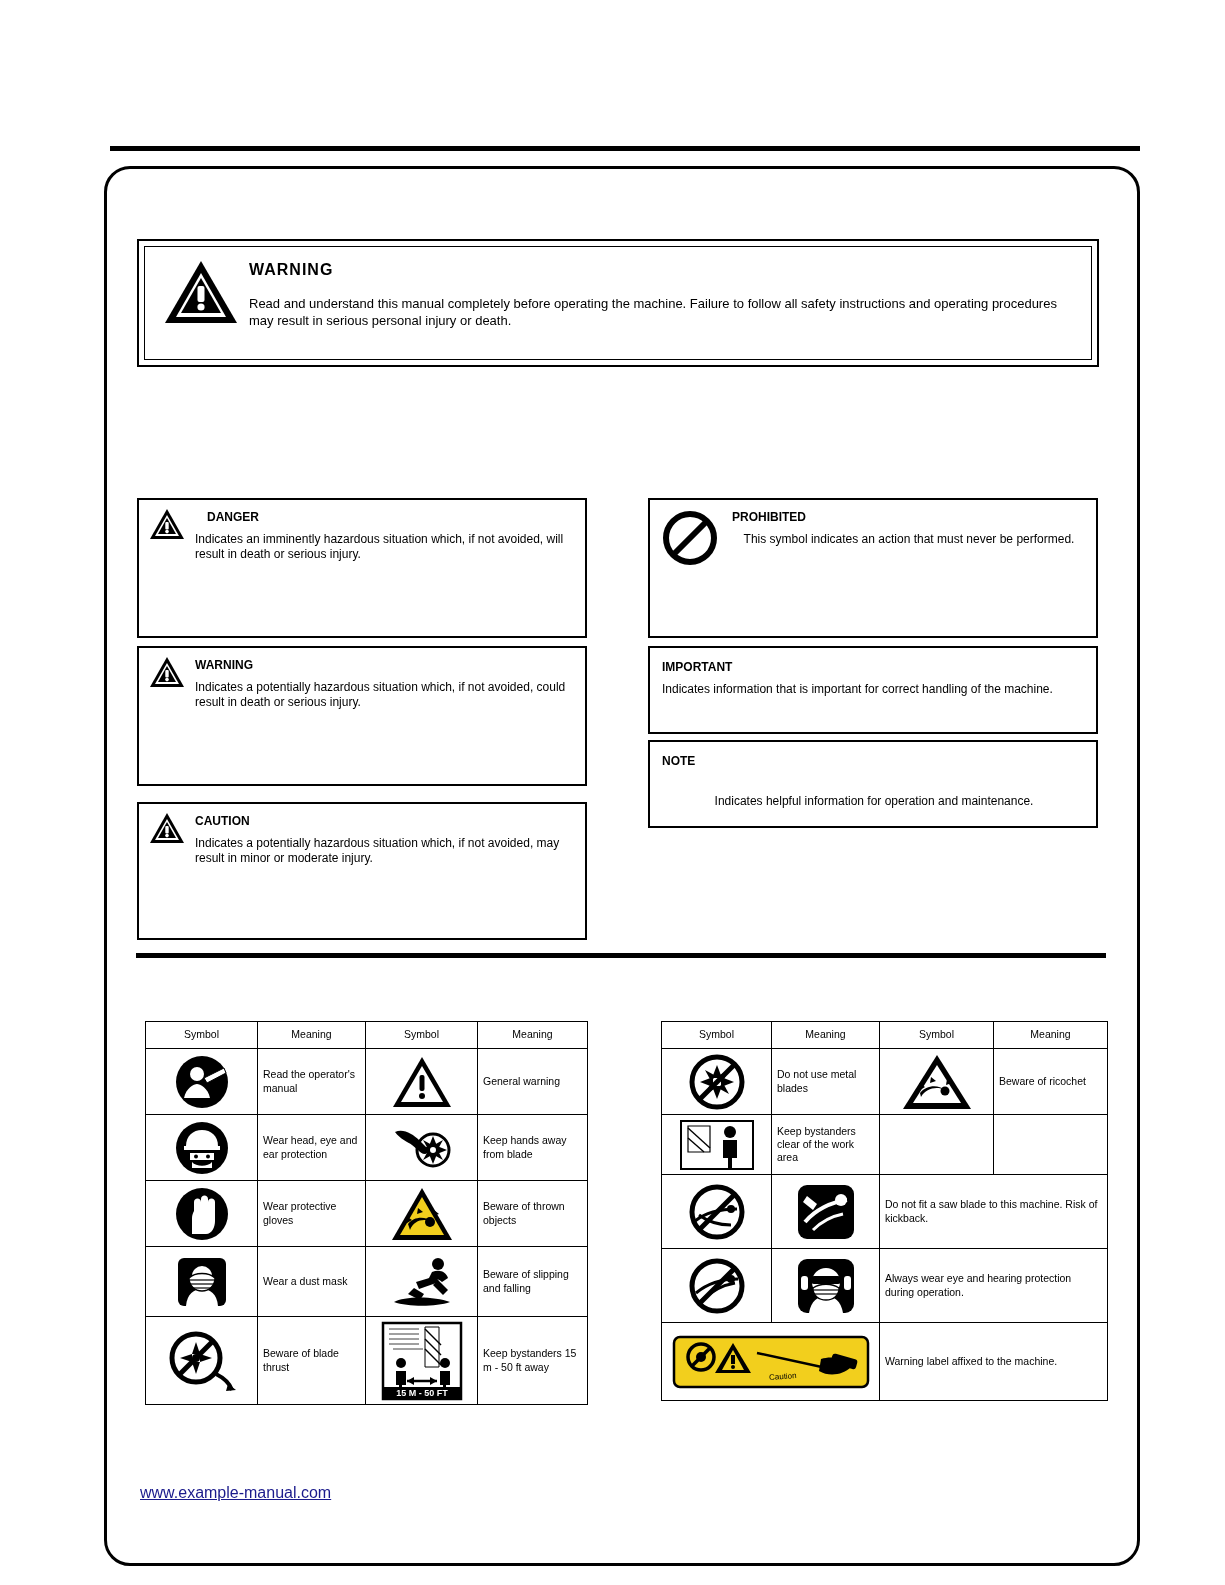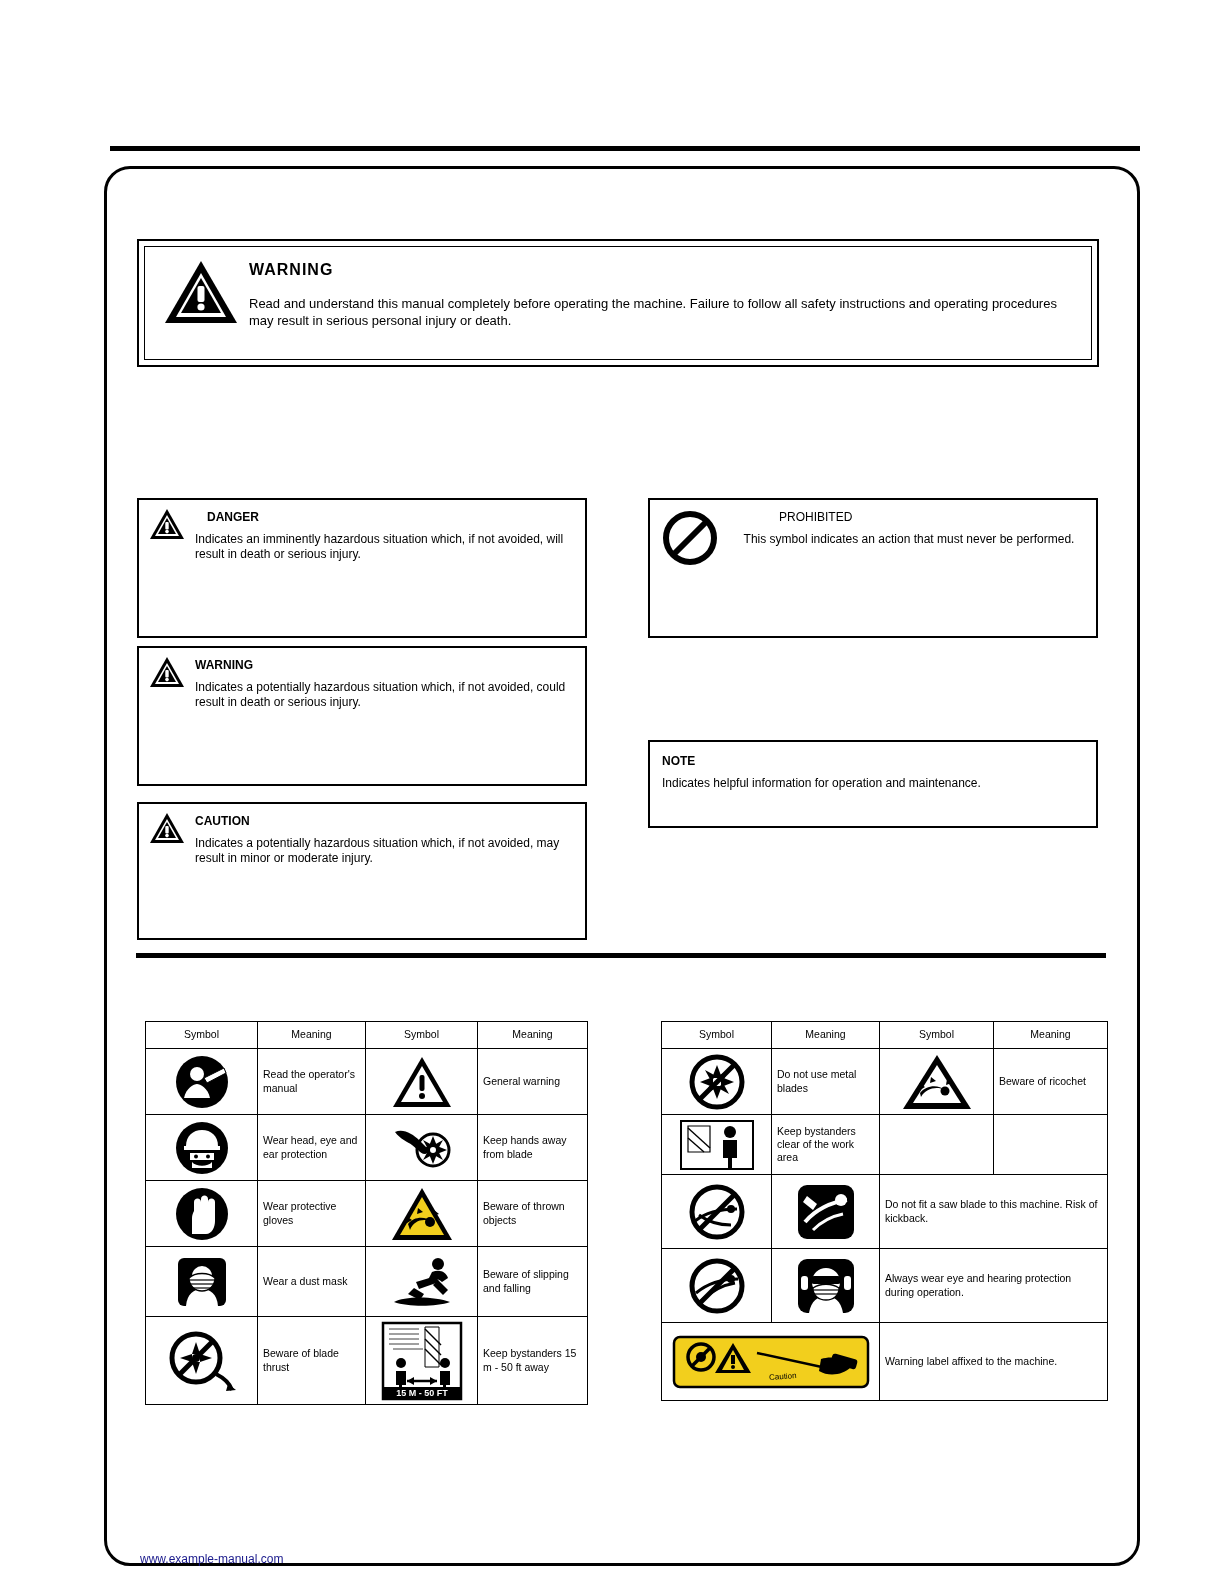--- a/index.html
+++ b/index.html
@@ -127,23 +127,24 @@
   td.hdr { height: 22px; }
 
   .cellicon {
     display: inline-block;
     vertical-align: middle;
   }
 
   .footnote {
     position: absolute;
     left: 140px;
-    top: 1552px;
-    font-size: 12px;
+    top: 1484px;
+    font-size: 16px;
     color: #1a1a8c;
+    text-decoration: underline;
   }
   .pgnum {
     position: absolute;
     font-size: 11px;
   }
 </style>
 </head>
 <body>
 
 <div class="page">
@@ -218,30 +219,36 @@
   </div>
 
   <div class="nbox" style="left:648px; top:498px; width:450px; height:140px;">
     <div class="ico" style="left:12px; top:10px;">
       <svg width="56" height="56" viewBox="0 0 56 56">
         <circle cx="28" cy="28" r="24" fill="none" stroke="#000" stroke-width="6"></circle>
         <line x1="11" y1="45" x2="45" y2="11" stroke="#000" stroke-width="6"></line>
       </svg>
     </div>
     <div class="txt" style="left:82px;">
-      <span style="font-weight:normal;margin-left:47px;">PROHIBITED</span>
+      <span style="font-weight:bold;">PROHIBITED</span>
       <div style="margin-top:6px;text-align:center;">This symbol indicates an action that must never be performed.</div>
     </div>
   </div>
 
+  <div class="nbox" style="left:648px; top:646px; width:450px; height:88px;">
+    <div class="txt noicon">
+      <span style="font-weight:bold;">IMPORTANT</span>
+      <div style="margin-top:6px;">Indicates information that is important for correct handling of the machine.</div>
+    </div>
+  </div>
 
   <div class="nbox" style="left:648px; top:740px; width:450px; height:88px;padding-left:16px;">
     <div class="txt noicon">
       <span style="font-weight:bold;">NOTE</span>
-      <div style="margin-top:6px;">Indicates helpful information for operation and maintenance.</div>
+      <div style="margin-top:24px;text-align:center;">Indicates helpful information for operation and maintenance.</div>
     </div>
   </div>
 
   <table class="symtab" style="left:145px; top:1021px; width:442px;">
     <colgroup>
       <col style="width:112px">
         <col style="width:108px">
         <col style="width:112px">
         <col style="width:110px">
     </colgroup>

